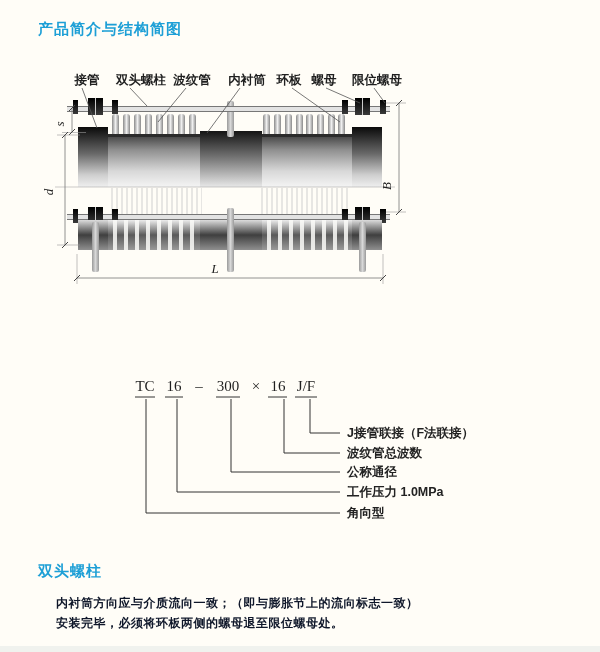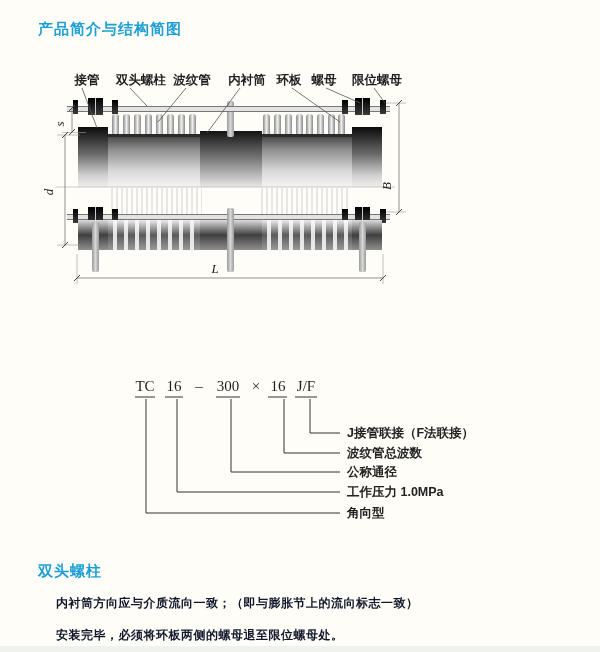--- a/index.html
+++ b/index.html
@@ -18,21 +18,21 @@
   }
   #title-intro{top:20px;}
   #title-code{top:352px;}
   #title-install{top:562px;}
   .install-line{
     position:absolute;left:56px;
     font-size:12px;font-weight:600;color:#0f172a;
     letter-spacing:0.5px;white-space:nowrap;
   }
   #install-line1{top:595px;}
-  #install-line2{top:615px;margin-top:12px;}
+  #install-line2{top:615px;}
   svg{position:absolute;}
   #structure-svg{left:30px;top:60px;}
   #code-svg{left:0px;top:372px;}
   .part-label{font-size:12.5px;font-weight:bold;fill:#1f1f1f;font-family:"Liberation Sans",sans-serif;}
   .dim-label{font-size:13px;font-style:italic;fill:#1f1f1f;font-family:"Liberation Serif",serif;}
   .code-part{font-size:15px;fill:#1f1f1f;font-family:"Liberation Serif",serif;}
   .callout-label{font-size:12.5px;font-weight:600;fill:#222;font-family:"Liberation Sans",sans-serif;}
   .leader{stroke:#555;stroke-width:0.8;fill:none;}
   .dimline{stroke:#777;stroke-width:0.8;fill:none;}
   .extline{stroke:#999;stroke-width:0.6;fill:none;}

